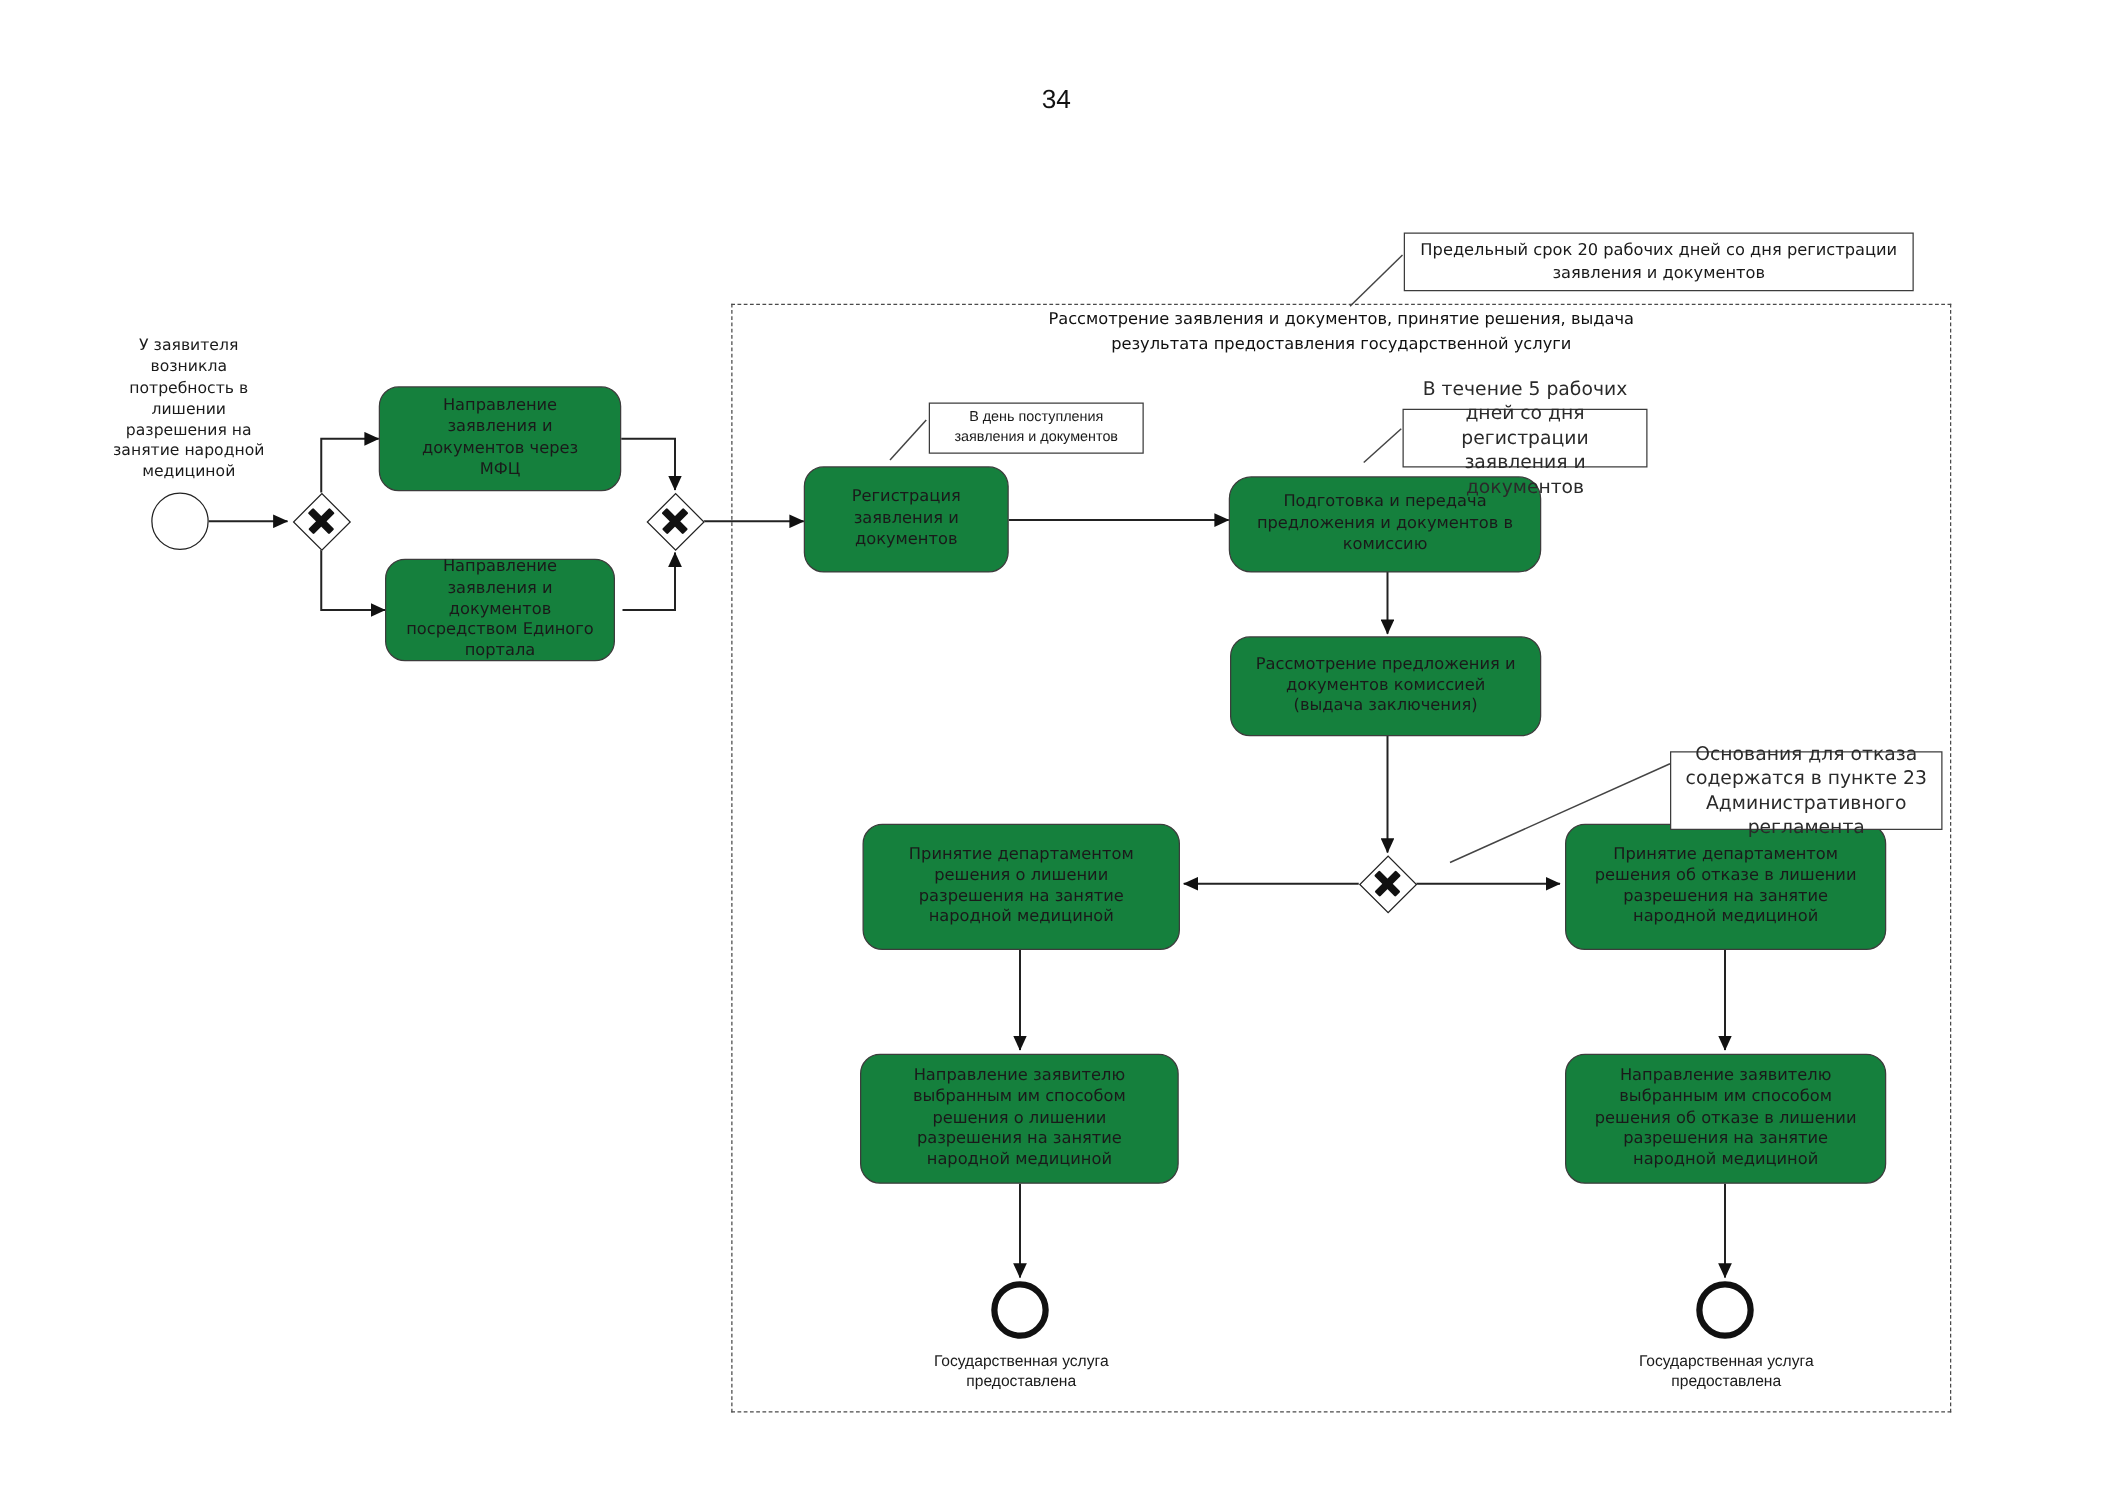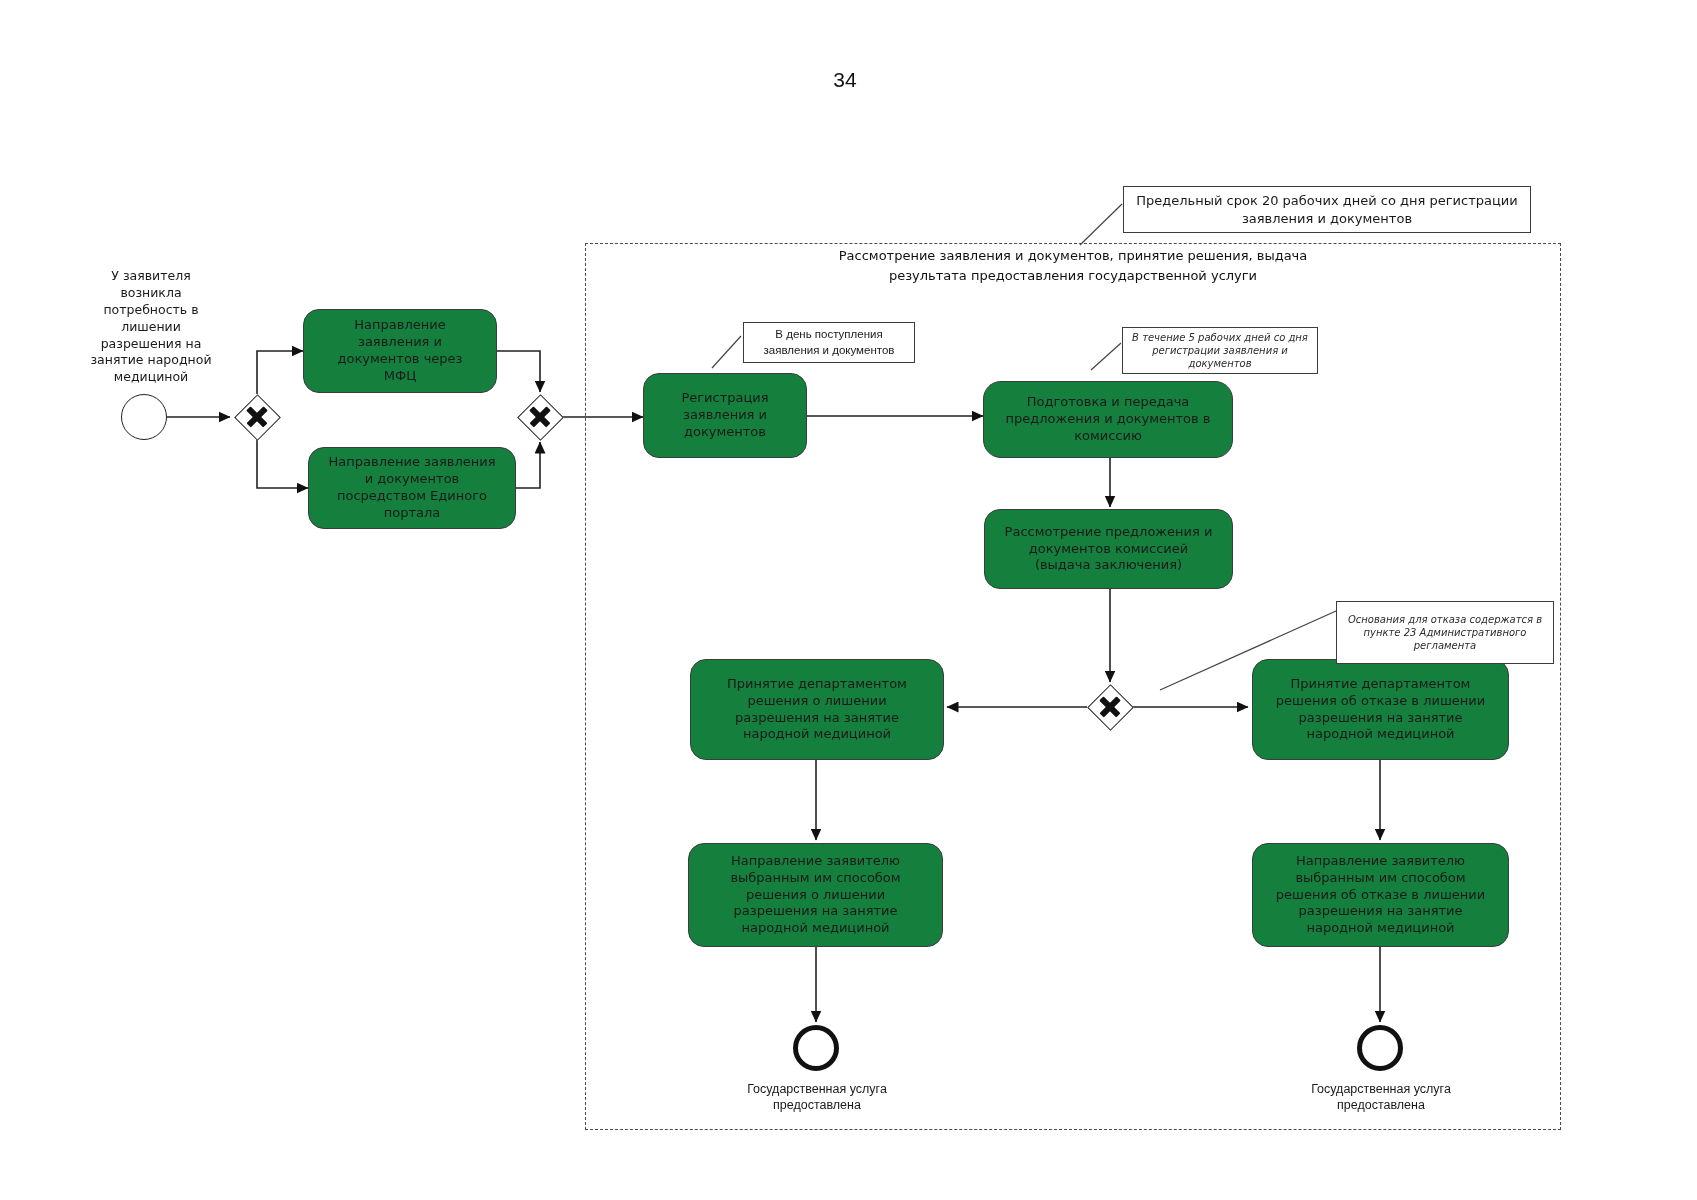--- a/index.html
+++ b/index.html
@@ -18,21 +18,21 @@
         border:1.5px solid #222;background:#fff;transform:rotate(45deg);}
   .gateway .xbar{position:absolute;left:11px;top:20px;width:24px;height:5.5px;
         background:#111;border-radius:1px;}
   .gateway .xbar.a{transform:rotate(45deg);}
   .gateway .xbar.b{transform:rotate(-45deg);}
   .free-label{position:absolute;z-index:2;text-align:center;font-size:12.5px;line-height:1.35;}
   .small-label{font-family:"Liberation Sans", sans-serif;font-size:12.5px;line-height:1.25;}
   .annotation{position:absolute;z-index:3;border:1.3px solid #3c3c3c;background:#fff;
         display:flex;align-items:center;justify-content:center;text-align:center;padding:0 6px;box-sizing:border-box;}
   .ann-large{font-size:13px;line-height:1.35;}
-  .ann-small{font-size:10px;line-height:1.3;color:#2a2a2a;font-style:italic;}
+  .ann-small{font-size:15px;line-height:1.3;color:#2a2a2a;}
   .subprocess{position:absolute;z-index:0;border:1.5px dashed #4a4a4a;background:transparent;}
   .subprocess-title{position:absolute;z-index:2;text-align:center;font-size:13px;line-height:1.5;color:#111;}
   .page-number{position:absolute;left:760px;top:68px;width:170px;text-align:center;
         font-family:"Liberation Sans", sans-serif;font-size:21px;color:#111;}
 </style>
 </head>
 <body>
 
 <div id="page">
 
@@ -75,21 +75,21 @@
   <div class="free-label" style="left:80px;top:268px;width:142px;">У заявителя возникла потребность в лишении разрешения на занятие народной медициной</div>
   <div class="node event start" style="left:121px;top:394px;"></div>
 
   <div class="node gateway" style="left:234px;top:394px;">
     <div class="diamond"></div>
     <div class="xbar a"></div>
     <div class="xbar b"></div>
   </div>
 
   <div class="node task" style="left:303px;top:309px;width:194px;height:84px;">Направление заявления и документов через МФЦ</div>
-  <div class="node task" style="left:308px;top:447px;width:208px;height:82px;">Направление заявления и документов посредством Единого портала</div>
+  <div class="node task" style="left:308px;top:447px;width:184px;height:82px;">Направление заявления и документов посредством Единого портала</div>
 
   <div class="node gateway" style="left:517px;top:394px;">
     <div class="diamond"></div>
     <div class="xbar a"></div>
     <div class="xbar b"></div>
   </div>
 
   <div class="node task" style="left:643px;top:373px;width:164px;height:85px;">Регистрация заявления и документов</div>
   <div class="annotation ann-large small-label" style="left:743px;top:322px;width:172px;height:41px;font-size:11.5px;">В день поступления заявления и документов</div>
 

